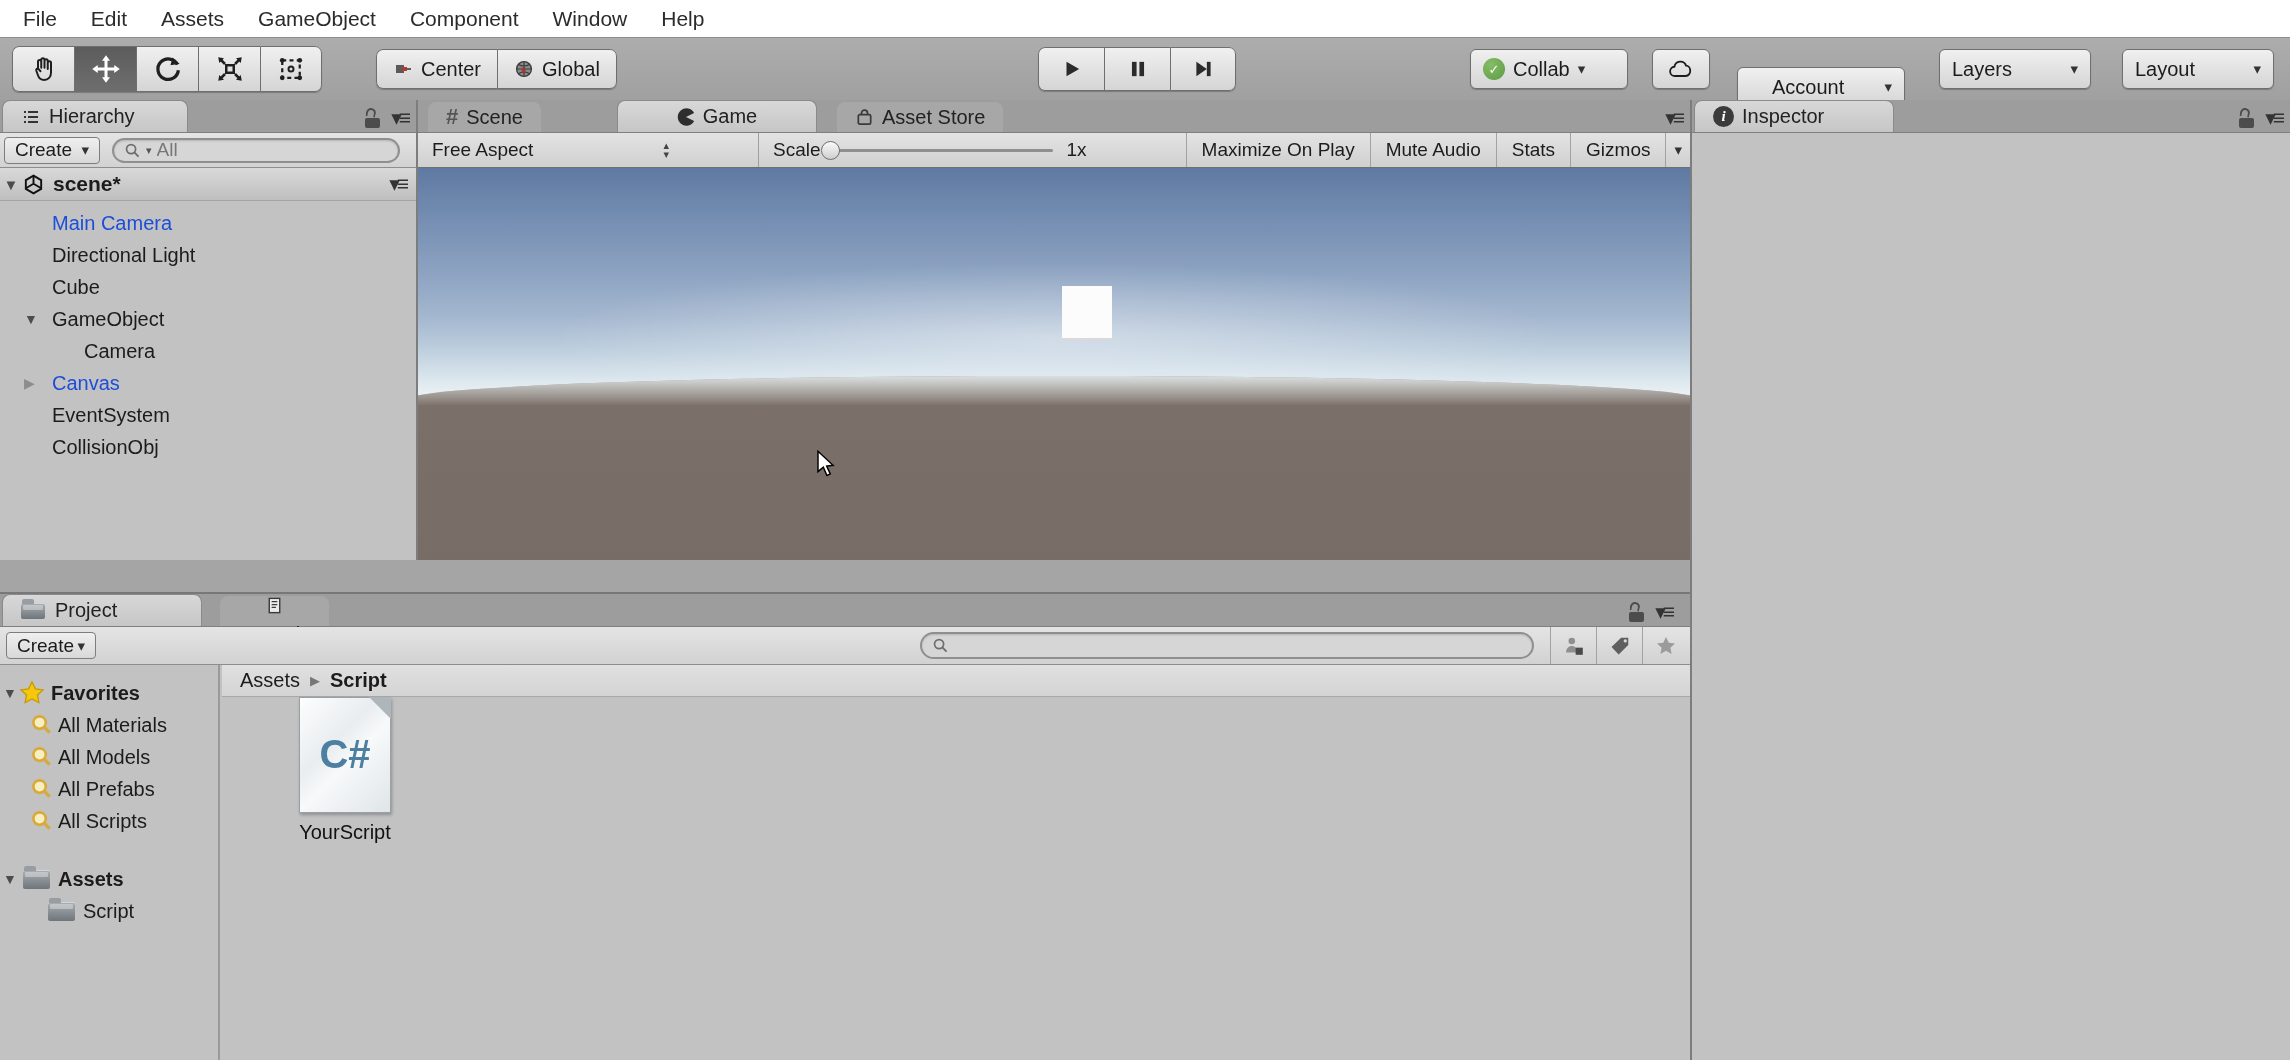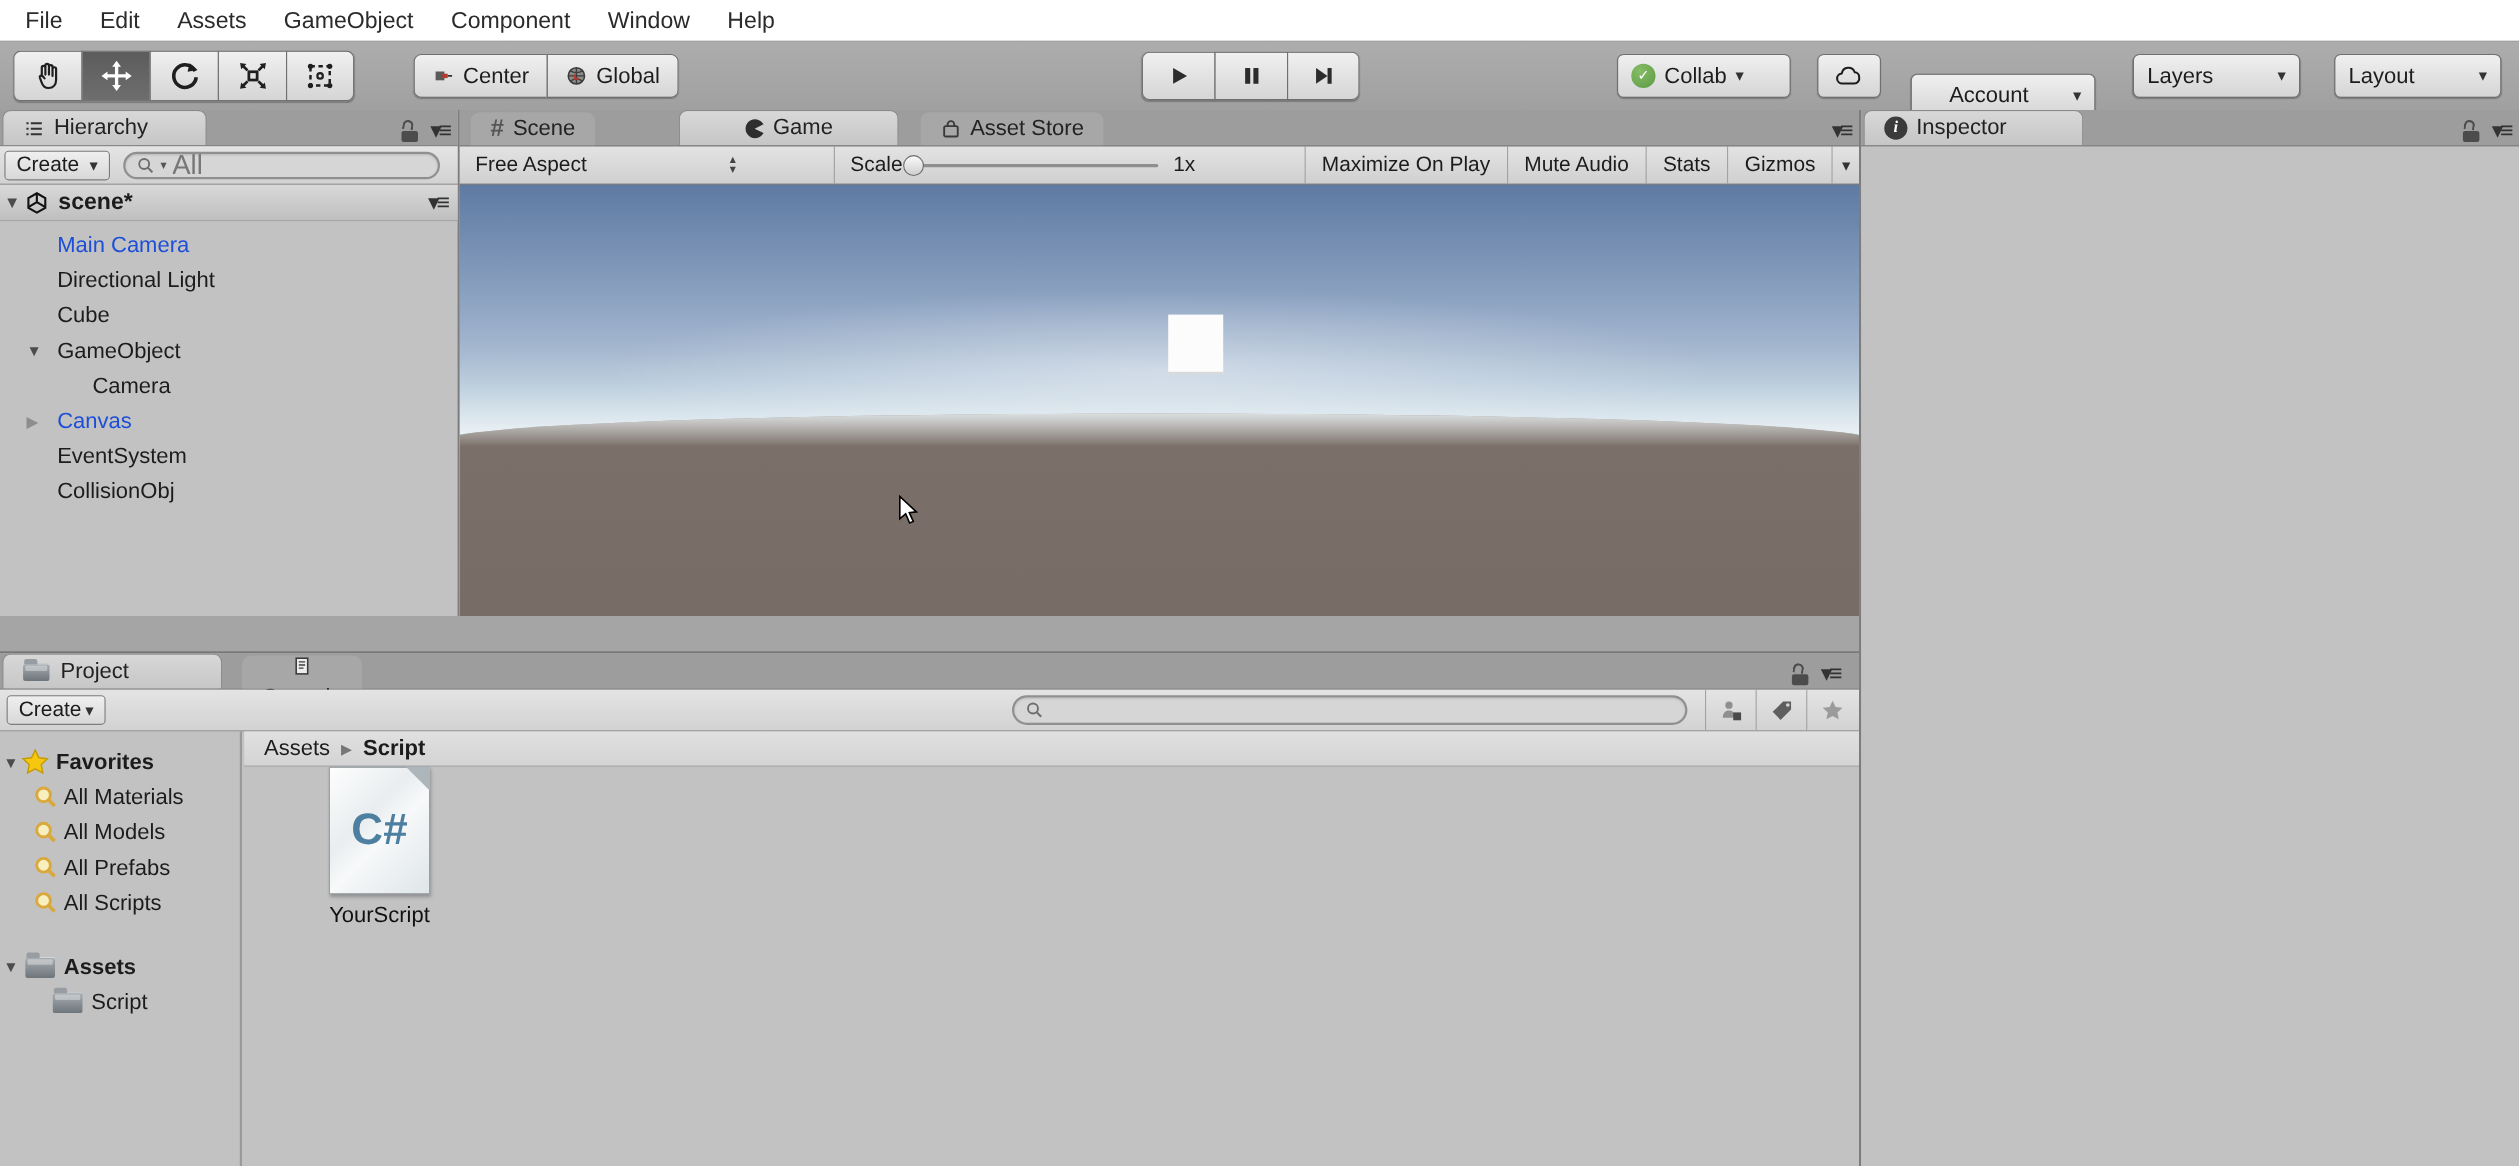--- a/index.html
+++ b/index.html
@@ -28,21 +28,21 @@
 
   
   .tabrow { position:relative; height:33px; background:#9d9d9d; border-bottom:1px solid #7f7f7f; display:flex; align-items:flex-end; }
   .tab { display:flex; align-items:center; gap:8px; font-size:20px; padding:0 18px; height:30px; border-radius:8px 8px 0 0; background:#a7a7a7; color:#222; margin-right:2px; }
   .tab.active { background:linear-gradient(#d8d8d8,#c6c6c6); height:32px; border:1px solid #8a8a8a; border-bottom:none; }
   .panel-icons { position:absolute; right:8px; top:6px; display:flex; align-items:center; gap:10px; }
   .menu-glyph { font-size:21px; color:#333; letter-spacing:-3px; }
   .subbar { position:relative; height:35px; background:linear-gradient(#e4e4e4,#d2d2d2); border-bottom:1px solid #8d8d8d; display:flex; align-items:center; }
   .smallbtn { height:27px; background:linear-gradient(#efefef,#d8d8d8); border:1px solid #7d7d7d; border-radius:4px; display:flex; align-items:center; font-size:19px; padding:0 10px; gap:2px; }
   .searchpill { display:flex; align-items:center; border:2px solid #8f8f8f; border-radius:15px; background:#d6d6d6; box-shadow:inset 0 1px 2px rgba(0,0,0,.15); padding:0 10px; gap:5px; }
-  .searchpill input { flex:1; border:none; background:transparent; outline:none; font-size:25px; color:#777; font-family:inherit; min-width:0; }
+  .searchpill input { flex:1; border:none; background:transparent; outline:none; font-size:19px; color:#777; font-family:inherit; min-width:0; }
   .lock { width:16px; height:20px; position:relative; }
   .lock .body { position:absolute; left:0; bottom:0; width:15px; height:10px; background:#4c4c4c; border-radius:2px; }
   .lock .shackle { position:absolute; left:1px; top:0; width:10px; height:9px; border:2.5px solid #4c4c4c; border-bottom:none; border-radius:6px 6px 0 0; transform:rotate(10deg); }
 
   
   .hierarchy { position:absolute; left:0; top:100px; width:418px; height:460px; background:#c2c2c2; border-right:2px solid #7d7d7d; }
   .hierarchy .subbar { height:35px; }
   .h-create { margin-left:4px; width:96px; }
   .h-search { position:absolute; left:112px; right:16px; height:25px; }
   .scene-row { position:relative; height:33px; background:linear-gradient(#d9d9d9,#bfbfbf); border-bottom:1px solid #a4a4a4; display:flex; align-items:center; }

